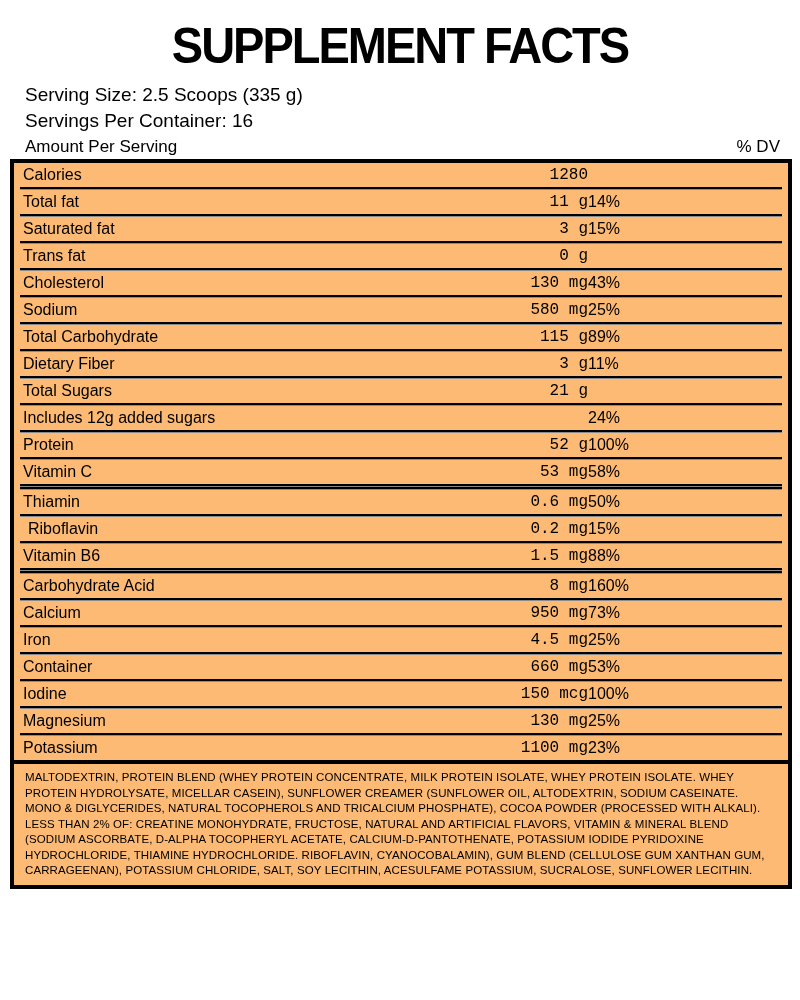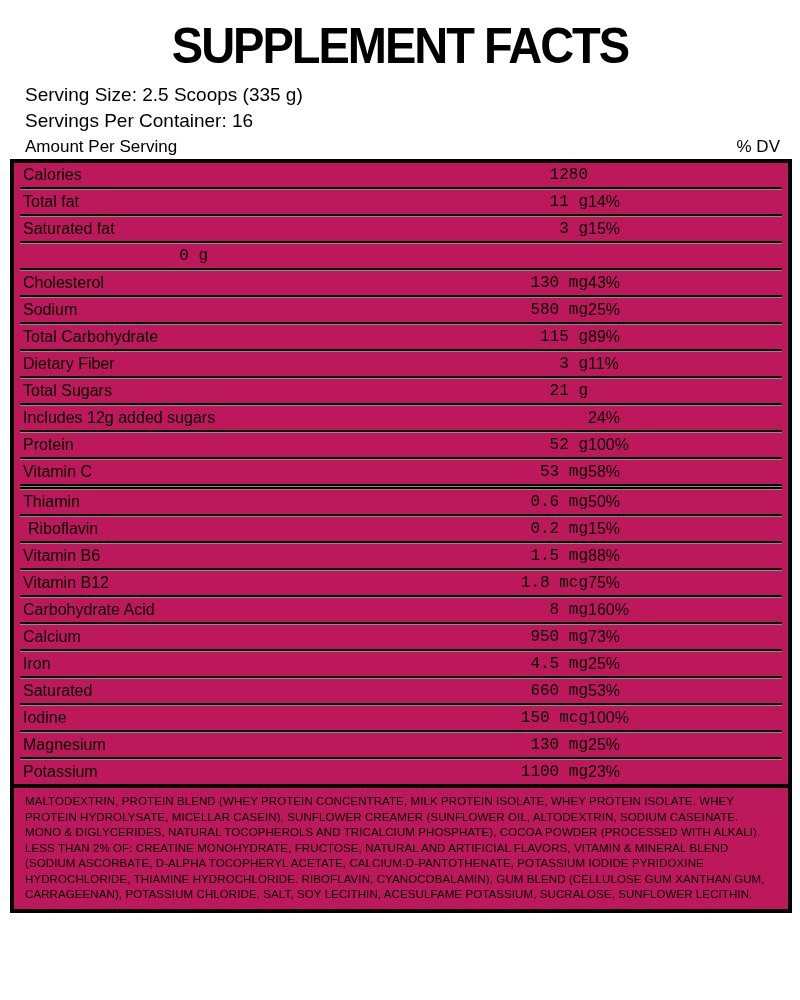--- a/index.html
+++ b/index.html
@@ -37,21 +37,21 @@
     justify-content: space-between;
     align-items: flex-end;
     margin: 3px 20px 2px 25px;
     font-size: 17px;
     line-height: 20px;
   }
 
   .facts-box {
     margin: 0 8px 0 10px;            
     border: 4px solid #000;
-    background: #be185d;
+    background: #fdba74;
   }
   .frow {
     display: flex;
     align-items: center;
     height: 24px;
     padding-left: 9px;
     font-size: 16px;
   }
   .frow .nlabel { flex: 1; white-space: nowrap; }
   .frow .nlabel.indent { padding-left: 5px; }
@@ -105,20 +105,21 @@
           <span class="ndv">14%</span>
         </div>
         <div class="sep"></div>
         <div class="frow">
           <span class="nlabel">Saturated fat</span>
           <span class="namount">3 g</span>
           <span class="ndv">15%</span>
         </div>
         <div class="sep"></div>
         <div class="frow">
+          <span class="nlabel">Trans fat</span>
           <span class="namount">0 g</span>
           <span class="ndv"></span>
         </div>
         <div class="sep"></div>
         <div class="frow">
           <span class="nlabel">Cholesterol</span>
           <span class="namount">130 mg</span>
           <span class="ndv">43%</span>
         </div>
         <div class="sep"></div>
@@ -176,46 +177,41 @@
           <span class="namount">0.2 mg</span>
           <span class="ndv">15%</span>
         </div>
         <div class="sep"></div>
         <div class="frow">
           <span class="nlabel">Vitamin B6</span>
           <span class="namount">1.5 mg</span>
           <span class="ndv">88%</span>
         </div>
         <div class="sep"></div>
-        <div class="frow">
-          <span class="nlabel">Vitamin B12</span>
-          <span class="namount">1.8 mcg</span>
-          <span class="ndv">75%</span>
-        </div>
         <div class="sep"></div>
         <div class="frow">
           <span class="nlabel">Carbohydrate Acid</span>
           <span class="namount">8 mg</span>
           <span class="ndv">160%</span>
         </div>
         <div class="sep"></div>
         <div class="frow">
           <span class="nlabel">Calcium</span>
           <span class="namount">950 mg</span>
           <span class="ndv">73%</span>
         </div>
         <div class="sep"></div>
         <div class="frow">
           <span class="nlabel">Iron</span>
           <span class="namount">4.5 mg</span>
           <span class="ndv">25%</span>
         </div>
         <div class="sep"></div>
         <div class="frow">
-          <span class="nlabel">Saturated</span>
+          <span class="nlabel">Container</span>
           <span class="namount">660 mg</span>
           <span class="ndv">53%</span>
         </div>
         <div class="sep"></div>
         <div class="frow">
           <span class="nlabel">Iodine</span>
           <span class="namount">150 mcg</span>
           <span class="ndv">100%</span>
         </div>
         <div class="sep"></div>

